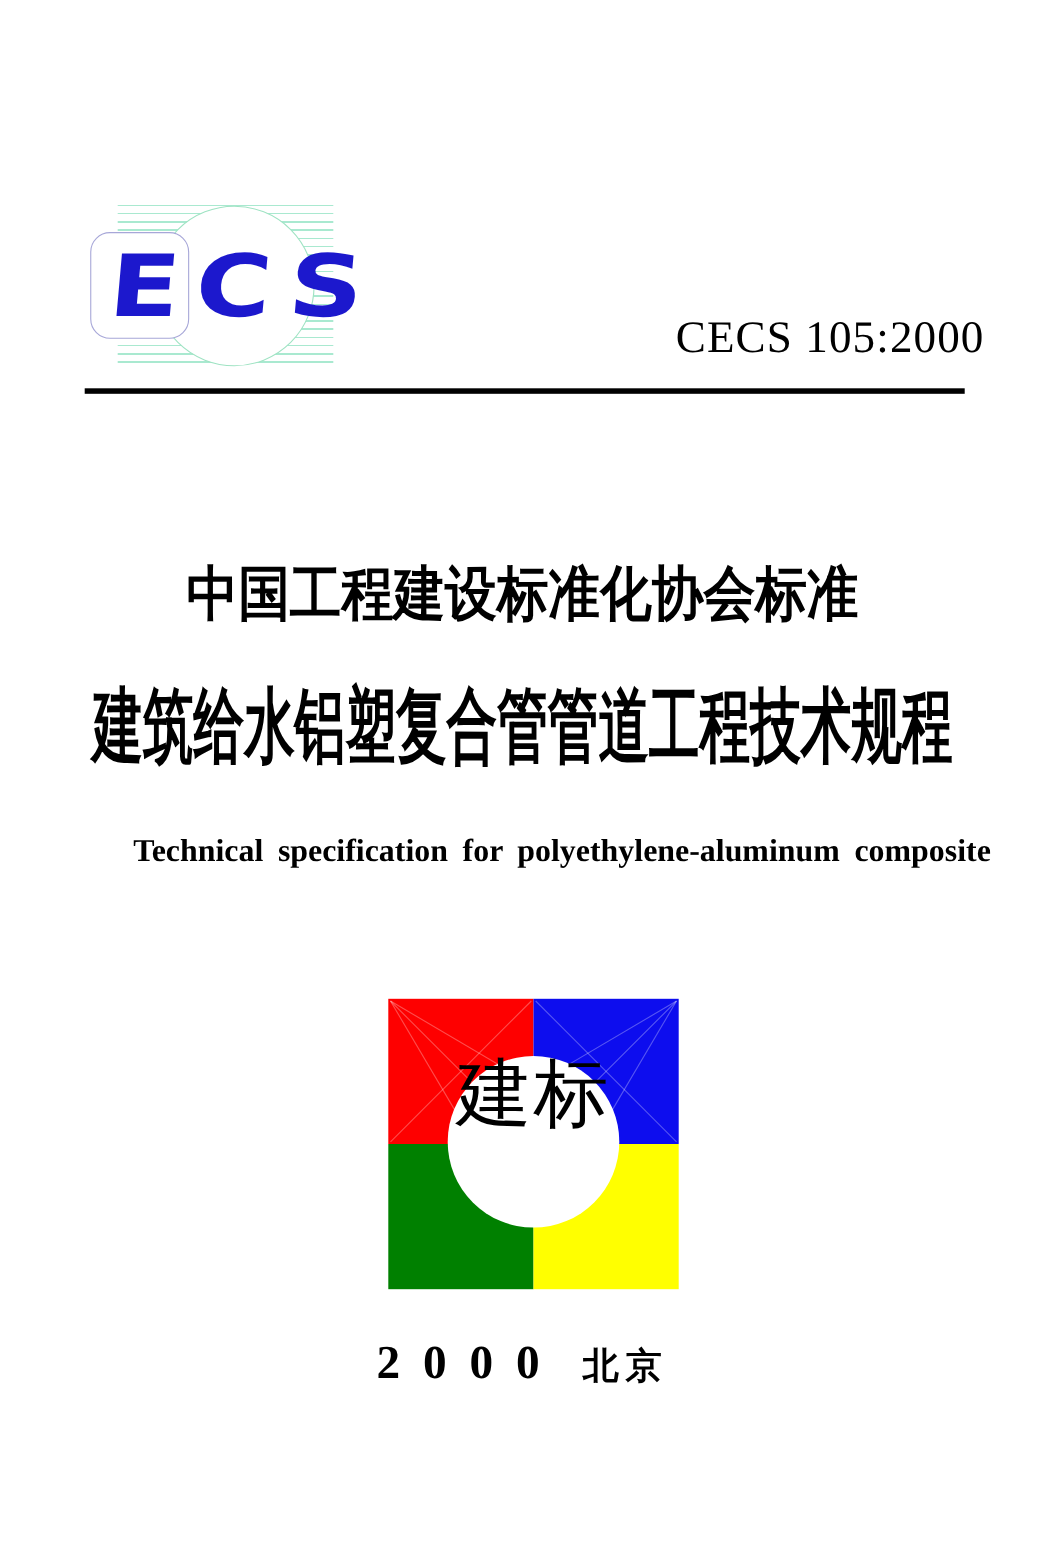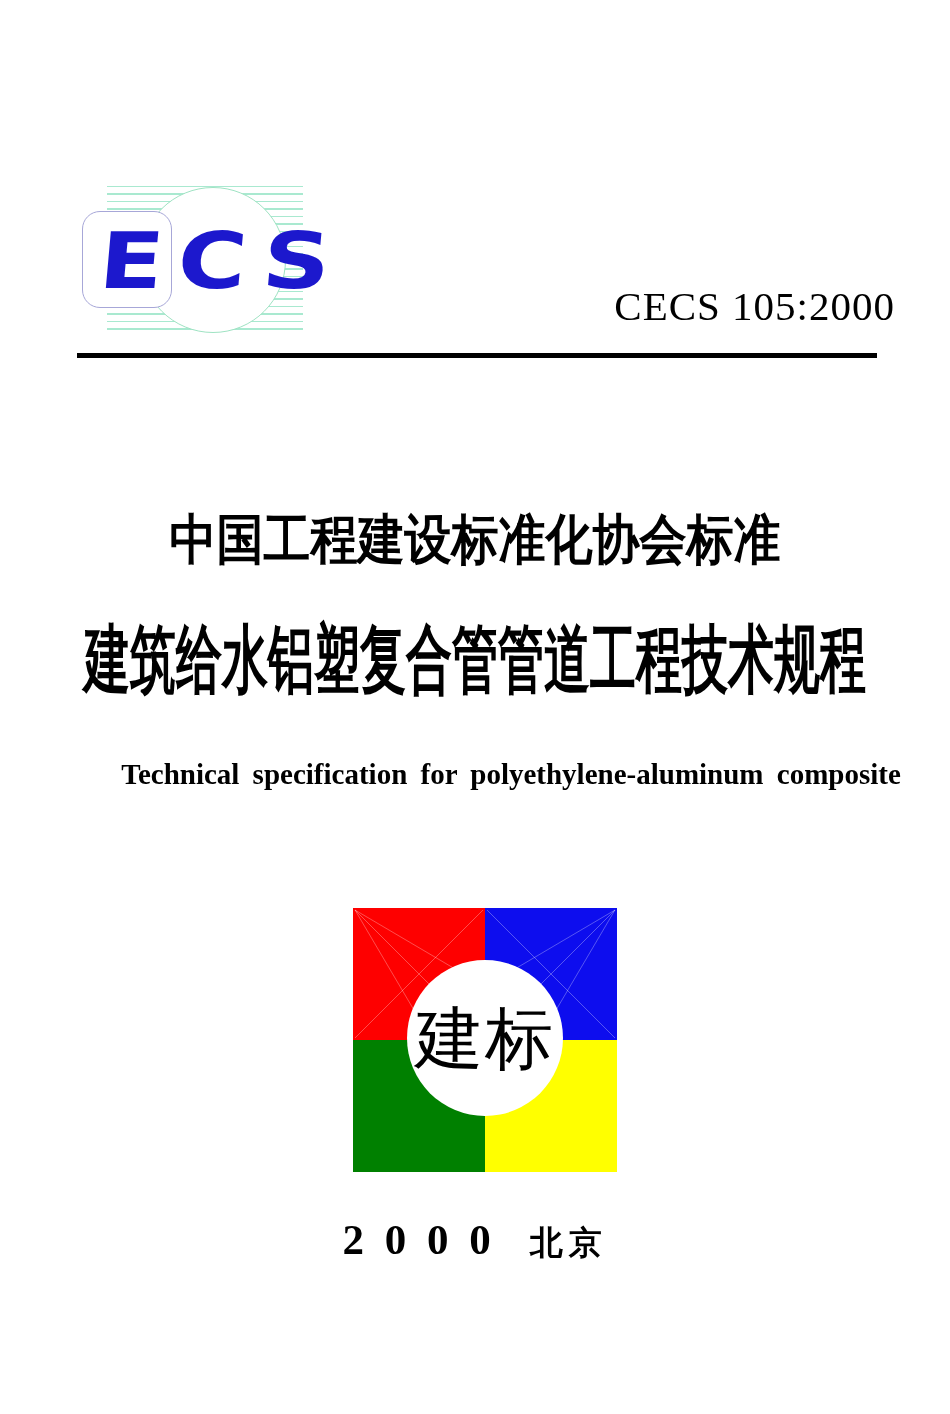--- a/index.html
+++ b/index.html
@@ -111,21 +111,21 @@
   .quad { position: absolute; width: 132px; height: 132px; }
   .quad.tl { left: 0;     top: 0;     background: #fe0000; }
   .quad.tr { left: 132px; top: 0;     background: #0d0dee; }
   .quad.bl { left: 0;     top: 132px; background: #008000; }
   .quad.br { left: 132px; top: 132px; background: #ffff00; }
   .emblem-lines { position: absolute; left: 0; top: 0; width: 264px; height: 264px; }
   .emblem-circle {
     position: absolute; left: 54px; top: 52px; width: 156px; height: 156px;
     border-radius: 50%;
     background: #ffffff;
-    display: flex; align-items: center; justify-content: center;
+    display: flex; justify-content: center;
   }
   .emblem-label {
     font-family: "Liberation Sans", "DejaVu Sans", sans-serif;
     font-size: 68px;
     line-height: 1;
     letter-spacing: 2px;
     color: #000000;
     white-space: nowrap;
   }
 

